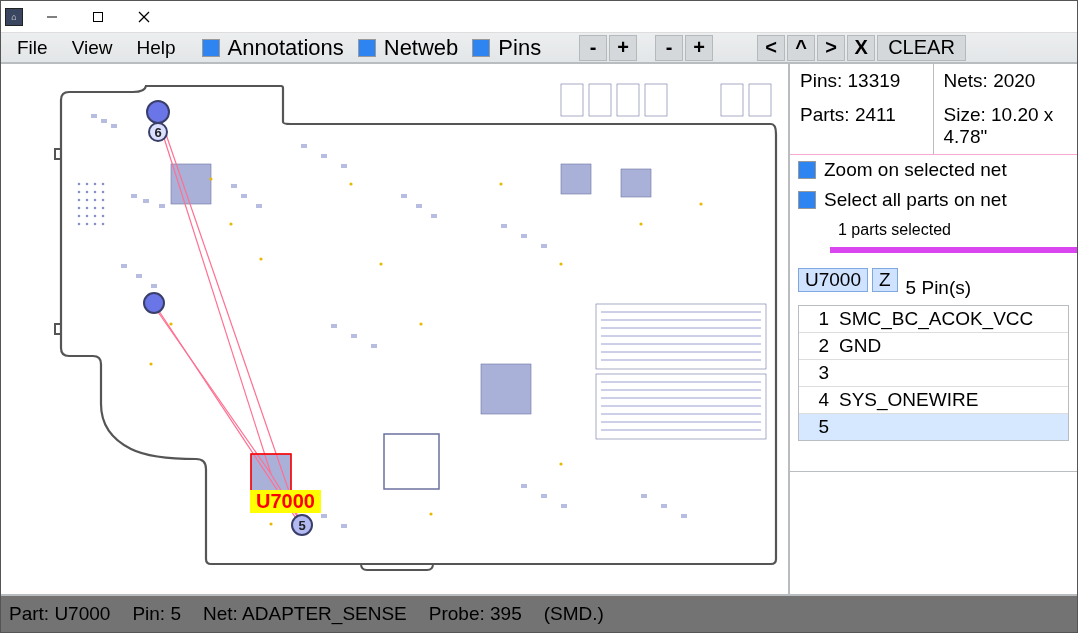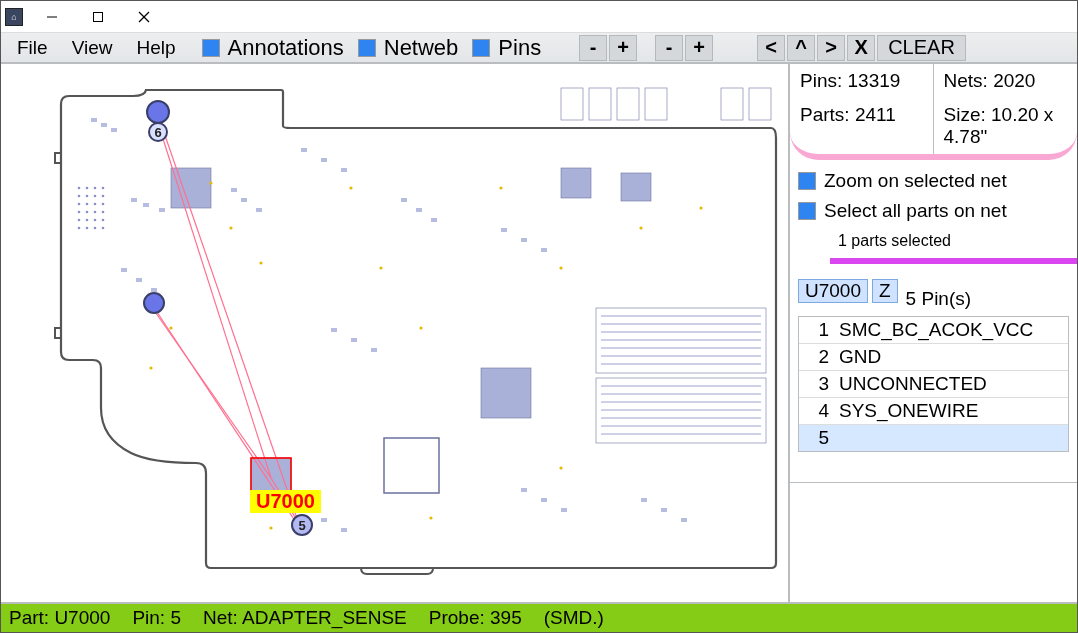--- a/index.html
+++ b/index.html
@@ -126,22 +126,21 @@
   .side-panel {
     width: 289px;
     border-left: 2px solid #b9bdc0;
     display: flex;
     flex-direction: column;
     background: #fff;
   }
   .info-grid {
     display: grid;
     grid-template-columns: 1fr 1fr;
-    border-bottom: 6px solid #f9a8d4;
-    border-radius: 28px;
+    border-bottom: 1px solid #f9a8d4;
   }
   .info-cell {
     padding: 6px 10px 6px 10px;
     border-right: 1px solid #b9bdc0;
     font-size: 19px;
     color: #000;
   }
   .info-cell:nth-child(2n) { border-right: none; }
   .opt-row {
     display: flex;
@@ -177,28 +176,28 @@
     display: flex;
     padding: 2px 6px;
     border-bottom: 1px solid #ddd;
   }
   .pin-row:last-child { border-bottom: none; }
   .pin-row.selected { background: #d5e8ff; }
   .pin-num { width: 24px; text-align: right; margin-right: 10px; }
 
   
   .statusbar {
-    height: 30px;
+    height: 38px;
     border-top: 2px solid #b9bdc0;
     display: flex;
     align-items: center;
     padding: 0 8px;
     font-size: 19px;
     gap: 22px;
-    background: #84cc16;
+    background: #737373;
   }
   .statusbar span { white-space: pre; }
 </style>
 </head>
 <body>
 
 <div class="titlebar">
   <span class="app-icon">⌂</span>
   <div class="win-controls">
     <div class="win-btn">
@@ -414,21 +413,21 @@
         <span>Nets:</span> <span>2020</span>
       </div>
       <div class="info-cell">
         <span>Parts:</span> <span>2411</span>
       </div>
       <div class="info-cell">
         <span>Size:</span> <span>10.20 x 4.78"</span>
       </div>
     </div>
 
-    <div class="opt-row" style="margin-top:6px;">
+    <div class="opt-row" style="">
       <span class="blue-checkbox"></span>
       <span>Zoom on selected net</span>
     </div>
     <div class="opt-row">
       <span class="blue-checkbox"></span>
       <span>Select all parts on net</span>
     </div>
 
     <div class="parts-selected">1 parts selected</div>
 
@@ -442,21 +441,20 @@
         <div class="pin-row">
           <span class="pin-num">1</span>
           <span>SMC_BC_ACOK_VCC</span>
         </div>
         <div class="pin-row">
           <span class="pin-num">2</span>
           <span>GND</span>
         </div>
         <div class="pin-row">
           <span class="pin-num">3</span>
-          <span>UNCONNECTED</span>
         </div>
         <div class="pin-row">
           <span class="pin-num">4</span>
           <span>SYS_ONEWIRE</span>
         </div>
         <div class="pin-row selected">
           <span class="pin-num">5</span>
         </div>
       </div>
 

